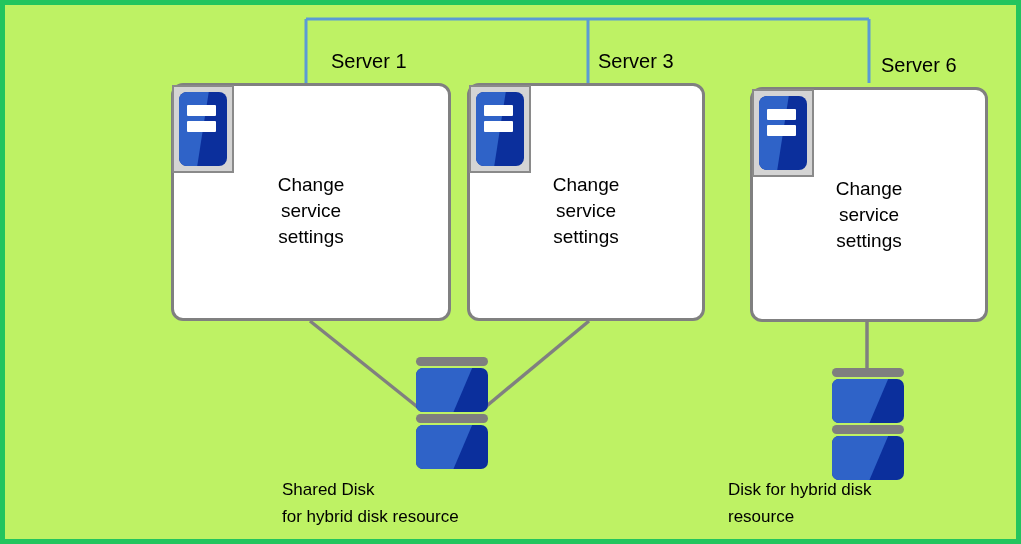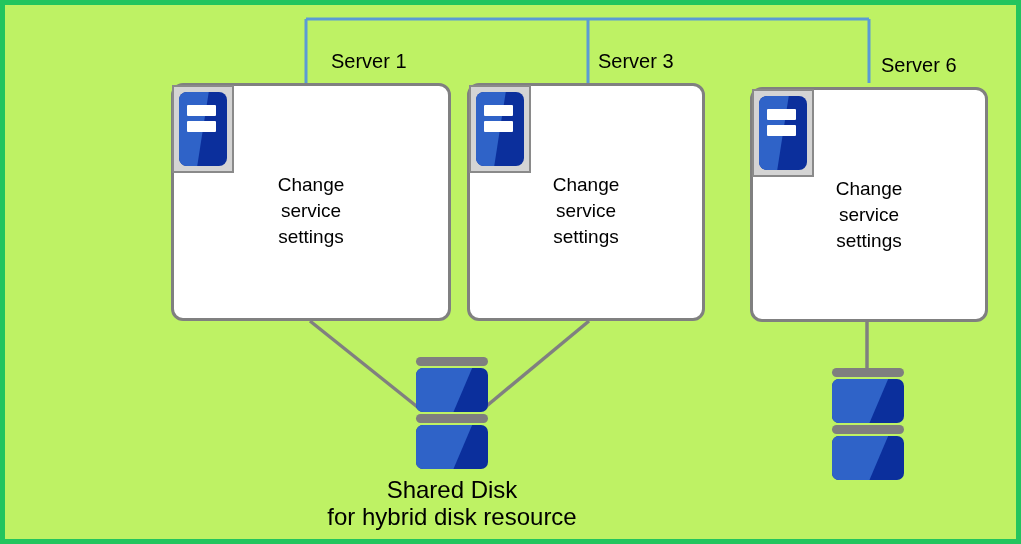--- a/index.html
+++ b/index.html
@@ -115,22 +115,21 @@
     position: absolute;
     left: 0; top: 0;
     width: 100%; height: 100%;
     background: #2f63c8;
     clip-path: polygon(0 0, 78% 0, 52% 100%, 0 100%);
   }
 
   
   .disk-caption {
     position: absolute;
-    text-align: center;
-    font-size: 24px;
+    font-size: 17px;
     line-height: 27px;
     color: #000000;
     white-space: pre-line;
   }
 </style>
 </head>
 <body>
 
 <div id="canvas">
 
@@ -214,14 +213,16 @@
   <div class="disk-icon" style="left:827px; top:363px;">
     <div class="platter-bar"></div>
     <div class="platter">
       <div class="lite"></div>
     </div>
     <div class="platter-bar"></div>
     <div class="platter">
       <div class="lite"></div>
     </div>
   </div>
+  <div class="disk-caption" style="left:723px; top:471px; width:280px;">Disk for hybrid disk
+resource</div>
 
 </div>
 
 </body></html>

